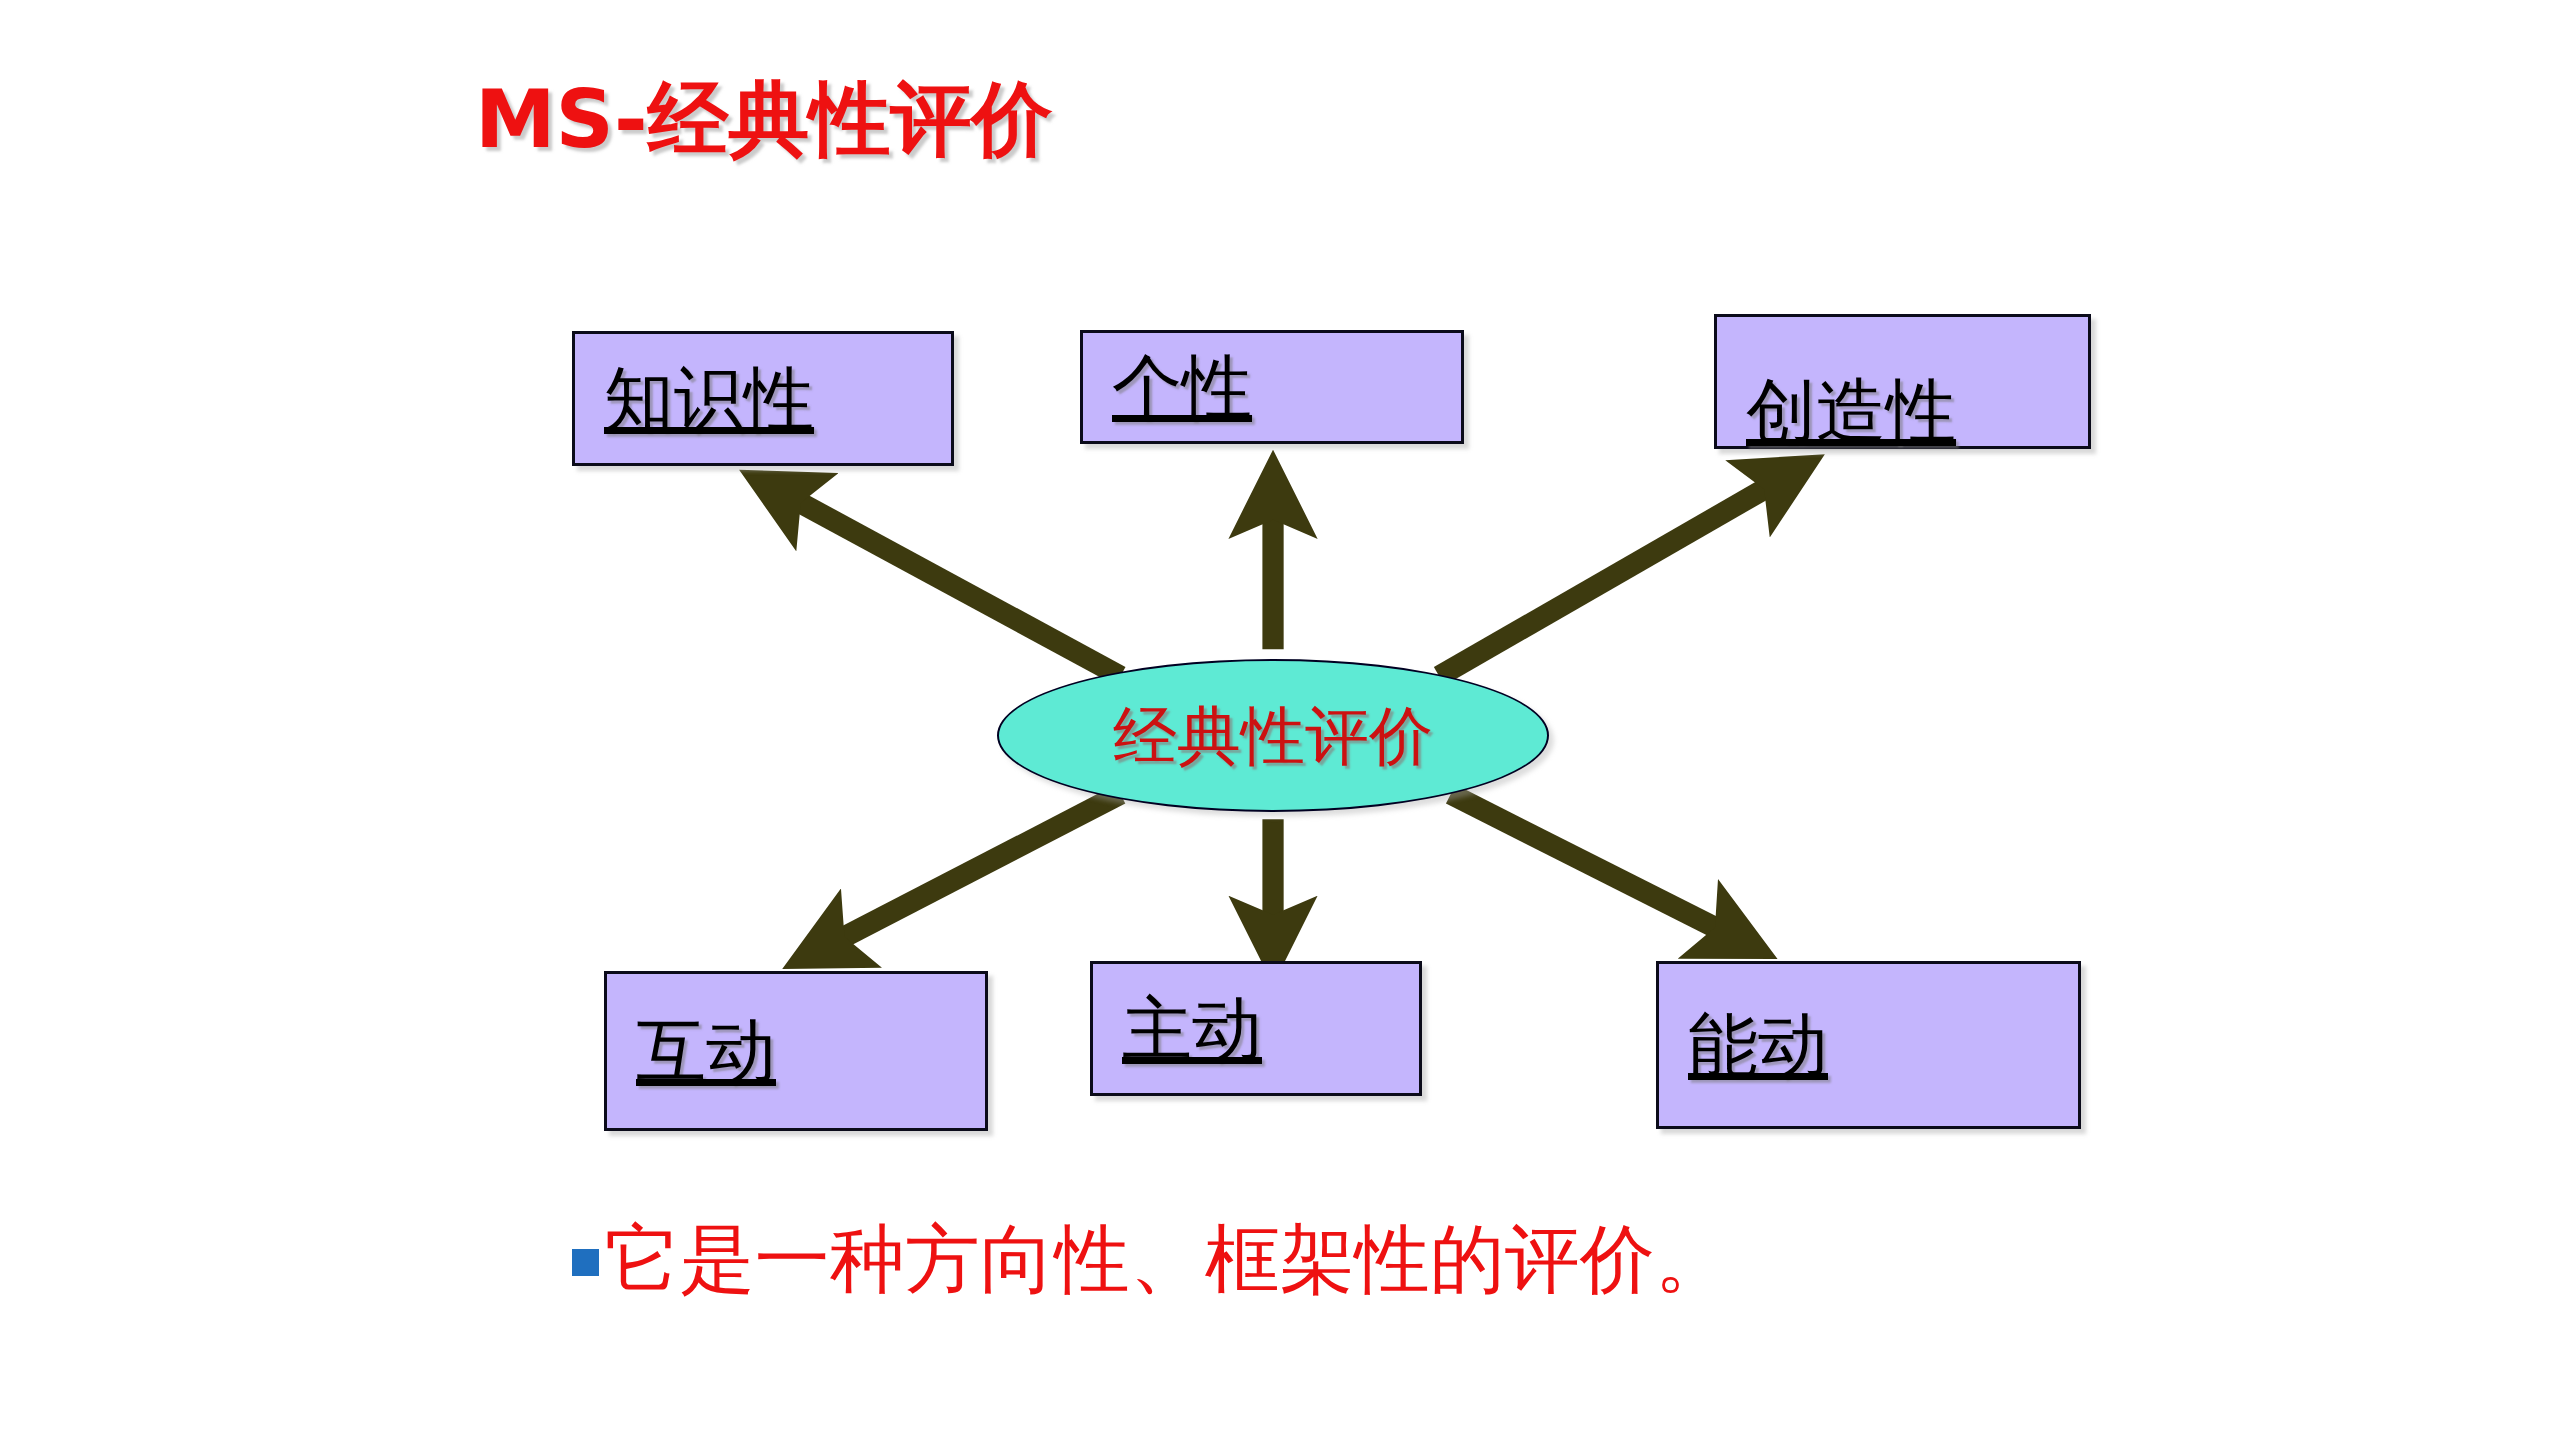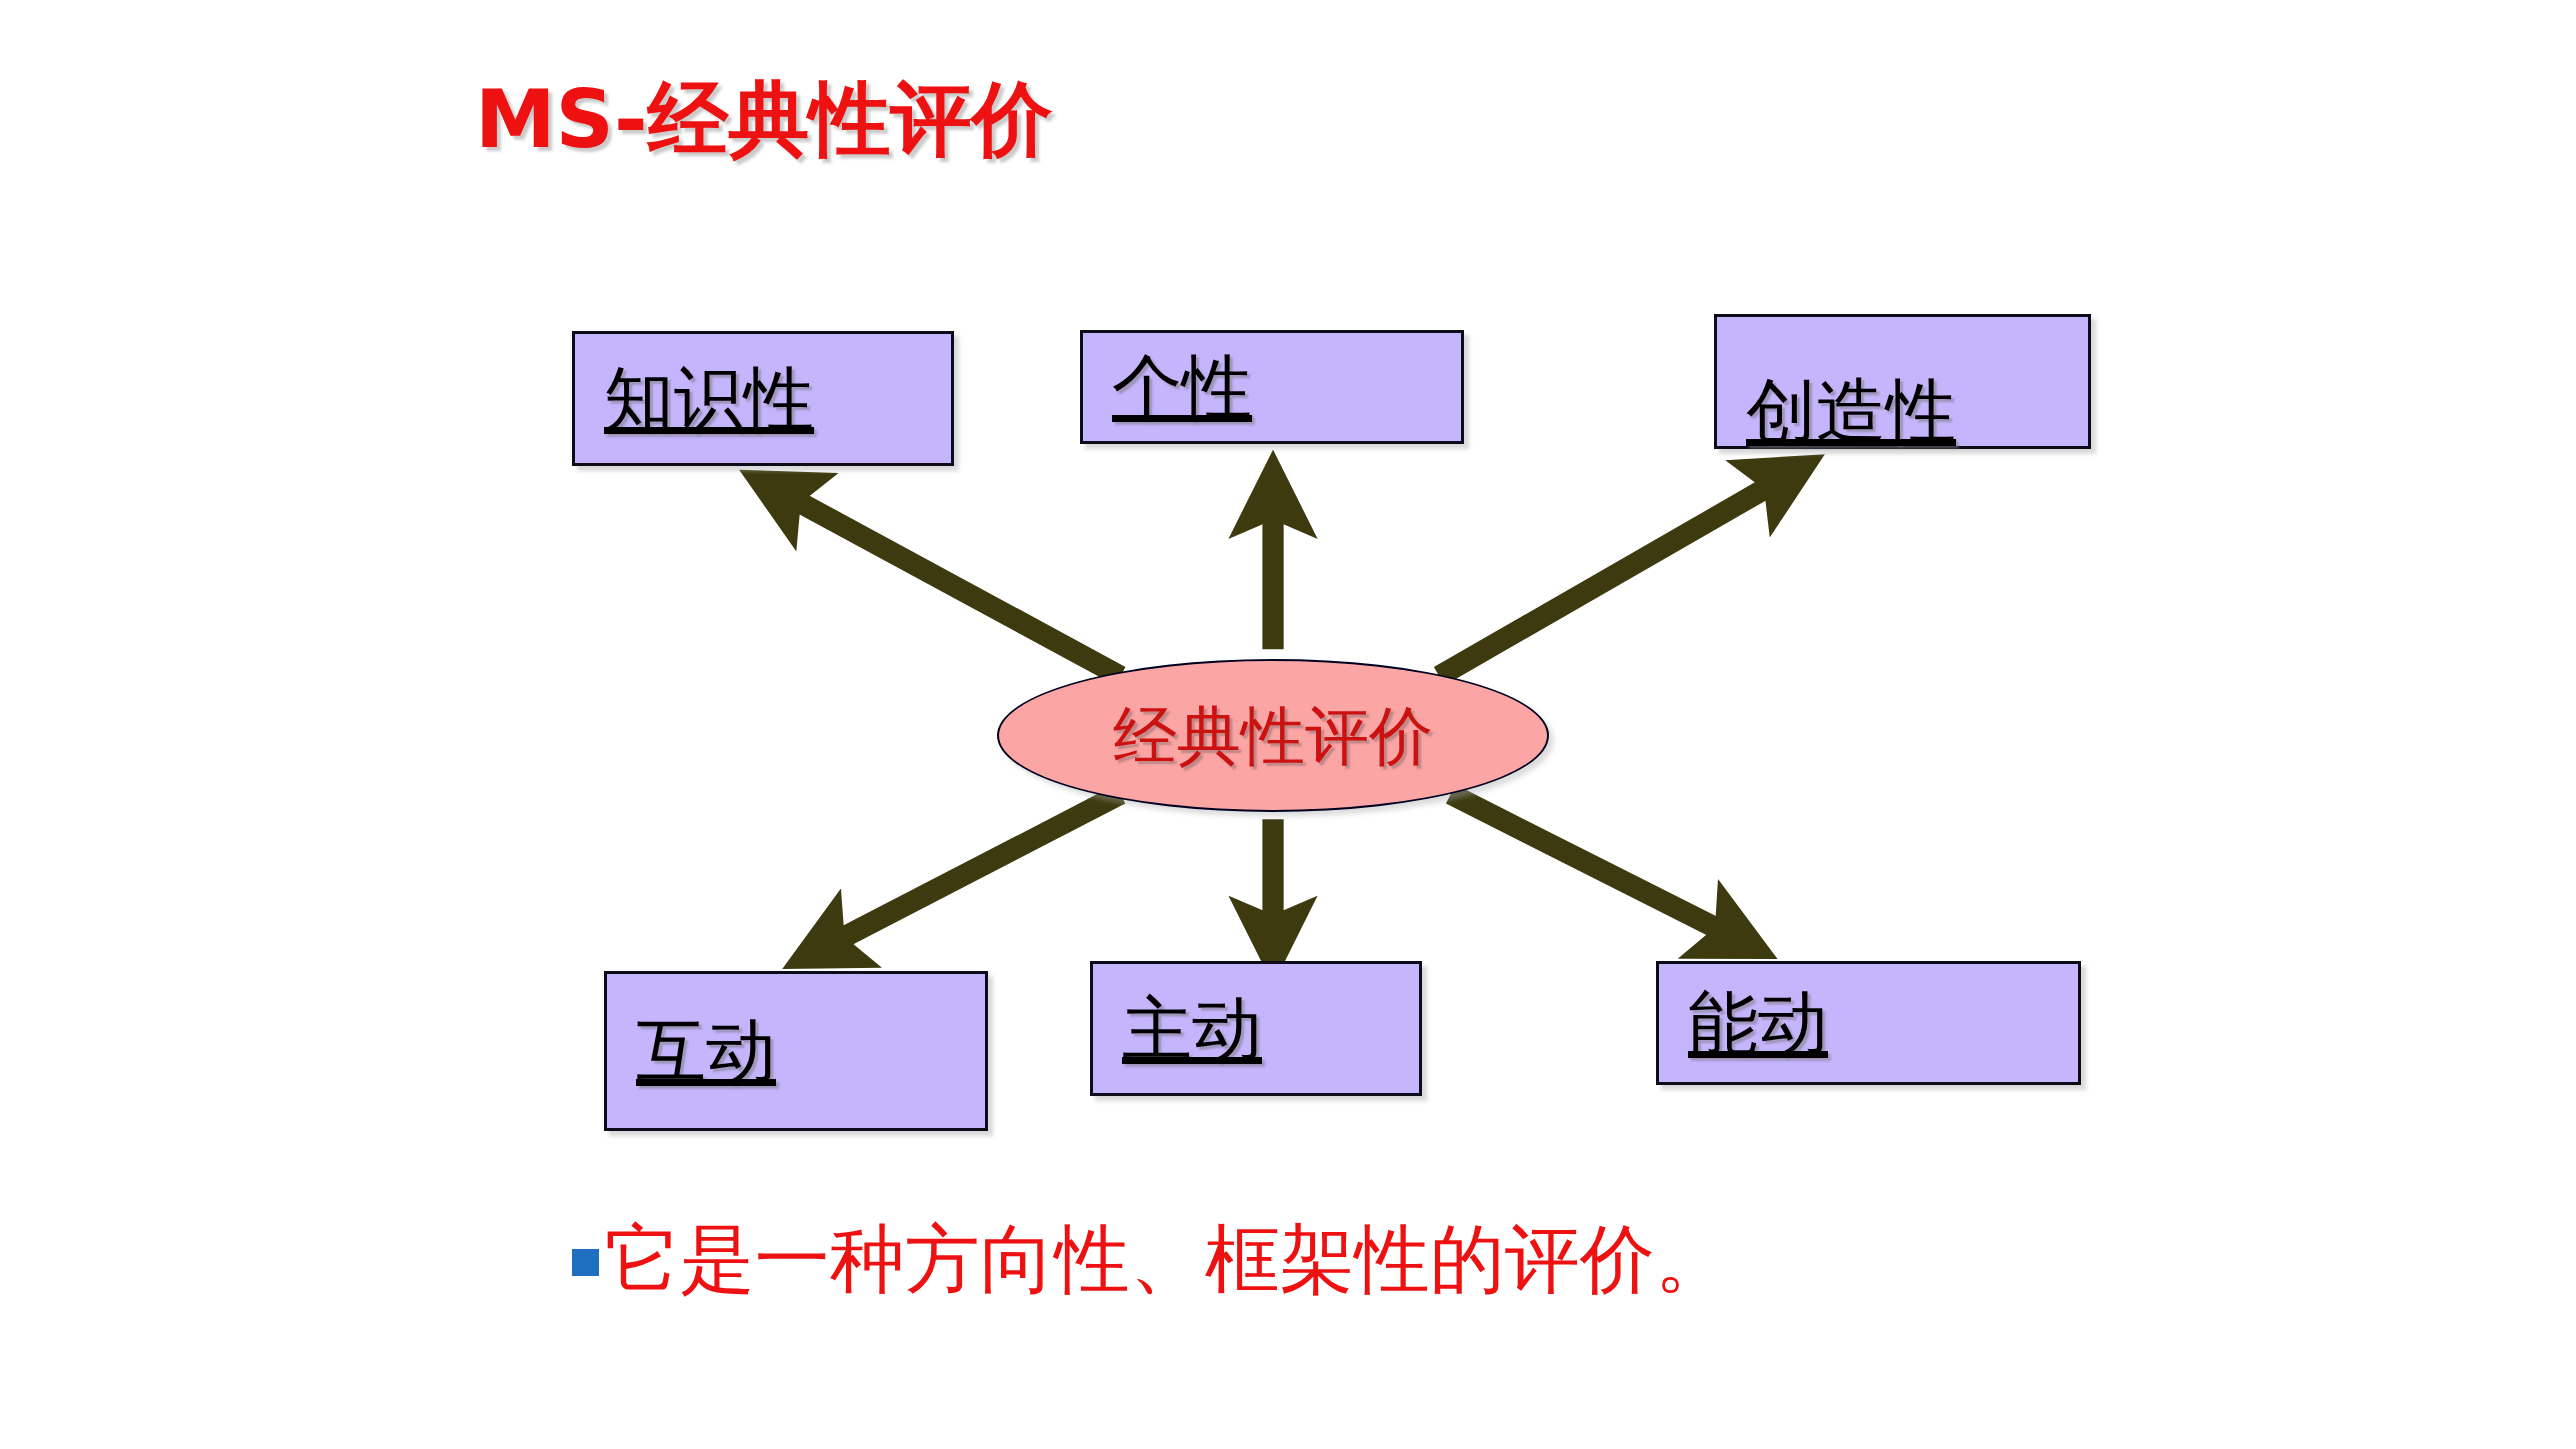--- a/index.html
+++ b/index.html
@@ -72,31 +72,31 @@
     text-shadow: 2.9px 2.9px 1.9px rgba(120,120,120,0.5);
     font-family: "DejaVu Sans", "Liberation Sans", sans-serif;
   }
 
   
   #box-knowledge  { left: 572px;  top: 331px;  width: 382px; height: 135px; }
   #box-individual { left: 1080px; top: 330px;  width: 384px; height: 114px; }
   #box-creative   { left: 1714px; top: 314px;  width: 377px; height: 135px; align-items: flex-end; }
   #box-interactive{ left: 604px;  top: 971px; width: 384px; height: 160px; }
   #box-active     { left: 1090px; top: 961px;  width: 332px; height: 135px; }
-  #box-dynamic    { left: 1656px; top: 961px;  width: 425px; height: 124px; }
+  #box-dynamic    { left: 1656px; top: 961px;  width: 425px; height: 168px; }
 
   
   #center-ellipse {
     position: absolute;
     left: 997px;
     top: 659px;
     width: 552px;
     height: 153px;
     border-radius: 50%;
-    background: #fca5a5;
+    background: #5eead4;
     border: 2.9px solid #000022;
     box-sizing: border-box;
     display: flex;
     align-items: center;
     justify-content: center;
     box-shadow: 4.8px 4.8px 4.8px rgba(170,170,170,0.4);
   }
   #center-ellipse .ellipse-label {
     font-size: 64px;
     line-height: 1;

